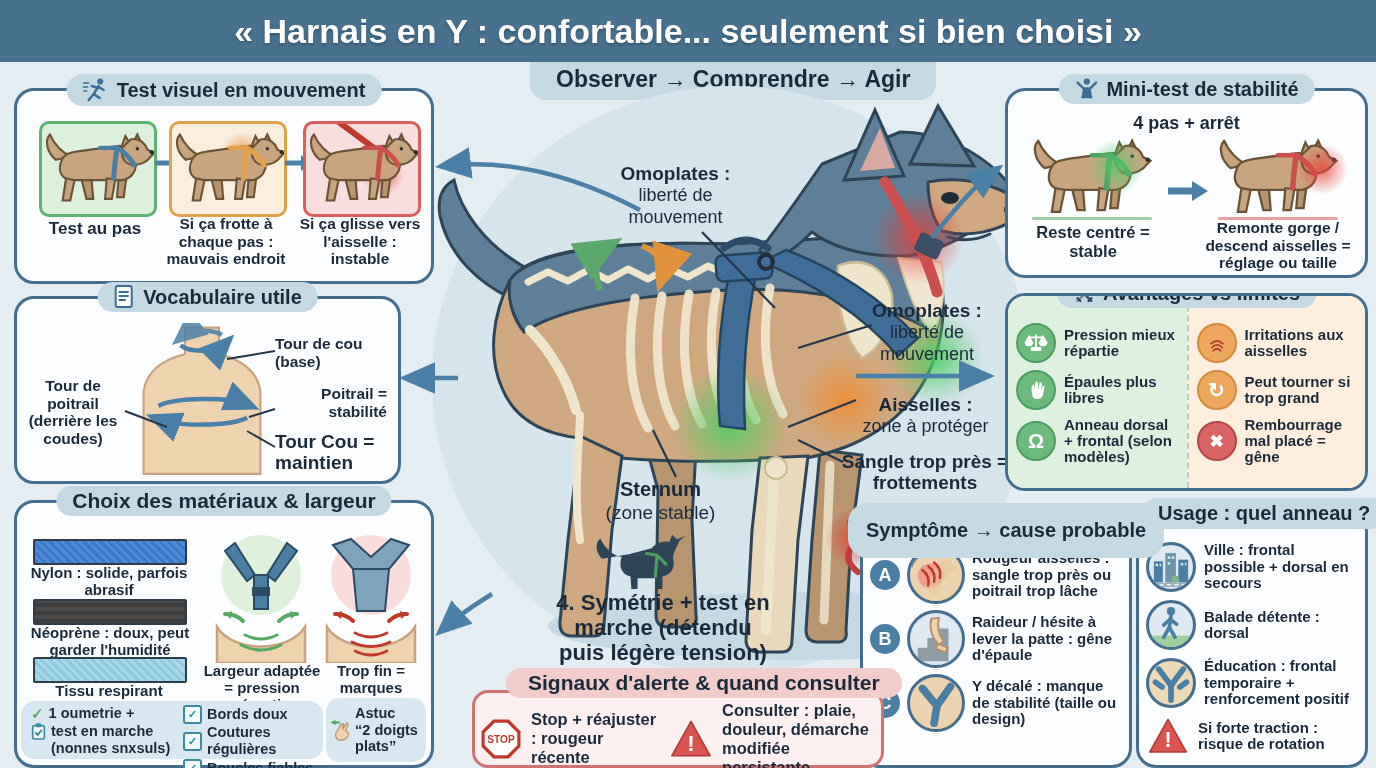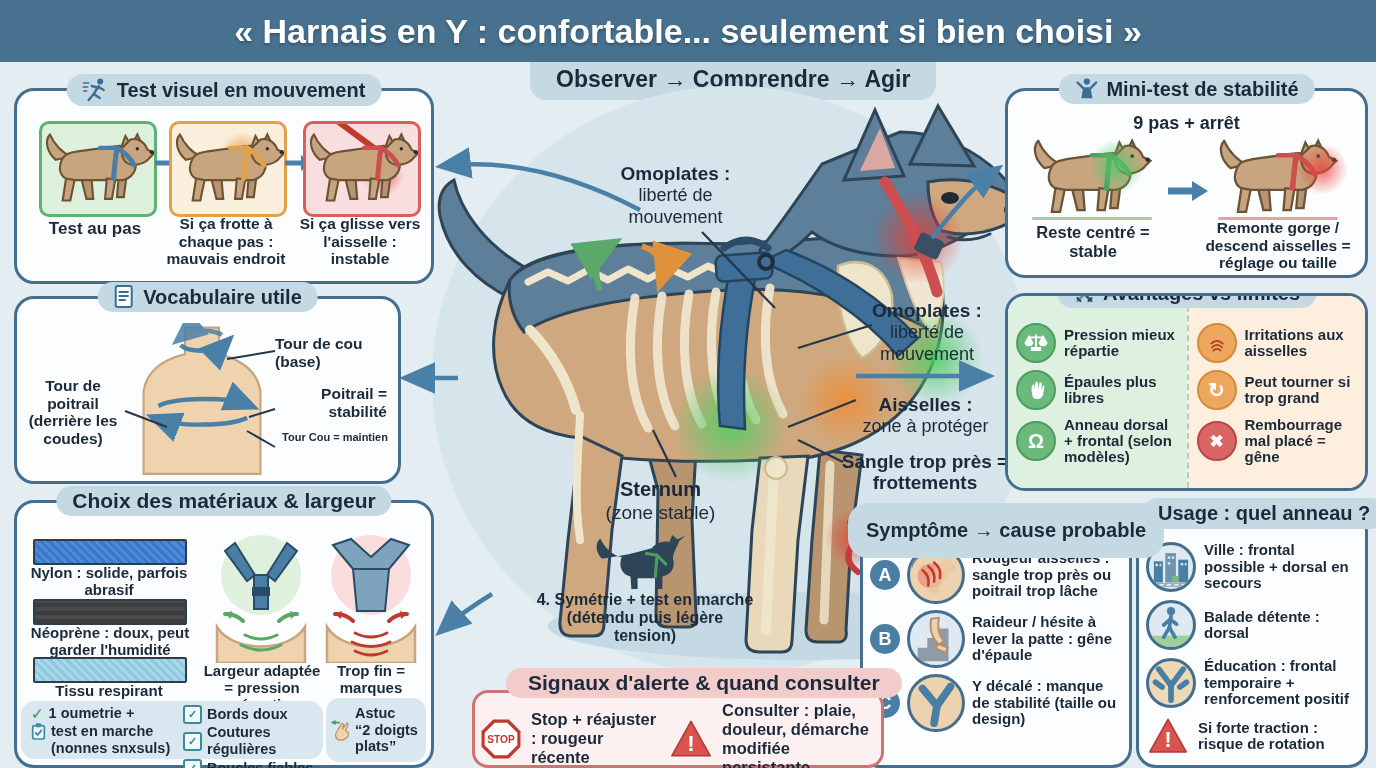--- a/index.html
+++ b/index.html
@@ -204,21 +204,21 @@
 </div>
 <div class="lbl" style="left:843px;top:394px;width:165px;font-size:19px">
   <span>Aisselles :</span><br>
   <span class="reg" style="font-size:18px">zone à protéger</span>
 </div>
 <div class="lbl" style="left:830px;top:451px;width:190px;font-size:19px">Sangle trop près = frottements</div>
 <div class="lbl" style="left:588px;top:478px;width:145px;font-size:20px">
   <span>Sternum</span><br>
   <span class="reg" style="font-size:19px">(zone stable)</span>
 </div>
-<div class="lbl" style="left:536px;top:591px;width:218px;font-size:16px">4. Symétrie + test en marche (détendu puis légère tension)</div>
+<div class="lbl" style="left:554px;top:591px;width:218px;font-size:22px">4. Symétrie + test en marche (détendu puis légère tension)</div>
 
 <div class="panel" style="left:14px;top:88px;width:414px;height:190px">
   <div class="pill">
     <svg width="26" height="26" viewBox="0 0 26 26">
       <g stroke="#3a6e96" stroke-width="2.4" stroke-linecap="round" fill="none">
         <line x1="16" y1="9" x2="11" y2="17"></line>
           <line x1="16" y1="10" x2="21" y2="13"></line>
         <line x1="16" y1="11" x2="9" y2="9"></line>
           <line x1="11" y1="17" x2="17" y2="21"></line>
         <line x1="11" y1="17" x2="6" y2="23"></line>
@@ -293,21 +293,21 @@
     <g stroke="#25354a" stroke-width="2">
       <line x1="258" y1="52" x2="210" y2="60"></line>
       <line x1="258" y1="110" x2="232" y2="118"></line>
       <line x1="258" y1="148" x2="230" y2="132"></line>
       <line x1="108" y1="112" x2="150" y2="128"></line>
     </g>
   </svg>
   <div class="lbl" style="left:2px;top:78px;width:108px;font-size:15.5px">Tour de poitrail (derrière les coudes)</div>
   <div class="lbl" style="left:258px;top:36px;width:112px;font-size:15.5px;text-align:left">Tour de cou (base)</div>
   <div class="lbl" style="left:258px;top:86px;width:112px;font-size:15.5px;text-align:right">Poitrail = stabilité</div>
-  <div class="lbl" style="left:258px;top:132px;width:120px;font-size:11px;text-align:center">Tour Cou = maintien</div>
+  <div class="lbl" style="left:258px;top:132px;width:120px;font-size:19px;text-align:left">Tour Cou = maintien</div>
 </div>
 
 <div class="panel" style="left:14px;top:500px;width:414px;height:262px">
   <div class="pill" style="font-size:21px">
     <span>Choix des matériaux &amp; largeur</span>
   </div>
   <div class="stripe s1" style="left:16px;top:36px"></div>
   <div class="lbl" style="left:4px;top:62px;width:176px;font-size:15px">Nylon : solide, parfois abrasif</div>
   <div class="stripe s2" style="left:16px;top:96px"></div>
   <div class="lbl" style="left:0px;top:122px;width:186px;font-size:15px">Néoprène : doux, peut garder l'humidité</div>
@@ -399,21 +399,21 @@
     <svg width="24" height="24" viewBox="0 0 26 26">
       <circle cx="13" cy="5" r="3.4" fill="#3a6e96"></circle>
       <path d="M9,11 L17,11 L19,23 L7,23 Z" fill="#3a6e96"></path>
       <g stroke="#3a6e96" stroke-width="2.6" stroke-linecap="round">
           <line x1="9" y1="12" x2="3" y2="6"></line>
           <line x1="17" y1="12" x2="23" y2="6"></line>
         </g>
     </svg>
     <span>Mini-test de stabilité</span>
   </div>
-  <div class="lbl" style="left:0;top:22px;width:357px;font-size:18px">9 pas + arrêt</div>
+  <div class="lbl" style="left:0;top:22px;width:357px;font-size:18px">4 pas + arrêt</div>
   <div class="abs" style="left:18px;top:46px;width:140px;height:84px">
     <div class="glow g" style="left:62px;top:2px;width:56px;height:56px"></div>
     <svg style="width:132px;height:84px;color:#4a9e5f">
         <use href="#minidog"></use>
       </svg>
     <div class="abs" style="left:6px;top:80px;width:120px;height:3px;background:#9fd0a8;border-radius:2px"></div>
   </div>
   <svg class="abs" style="left:158px;top:88px" width="44" height="24">
     <path d="M2,12 L30,12" stroke="#4a80a8" stroke-width="7"></path>
       <path d="M26,2 L42,12 L26,22 Z" fill="#4a80a8"></path>

